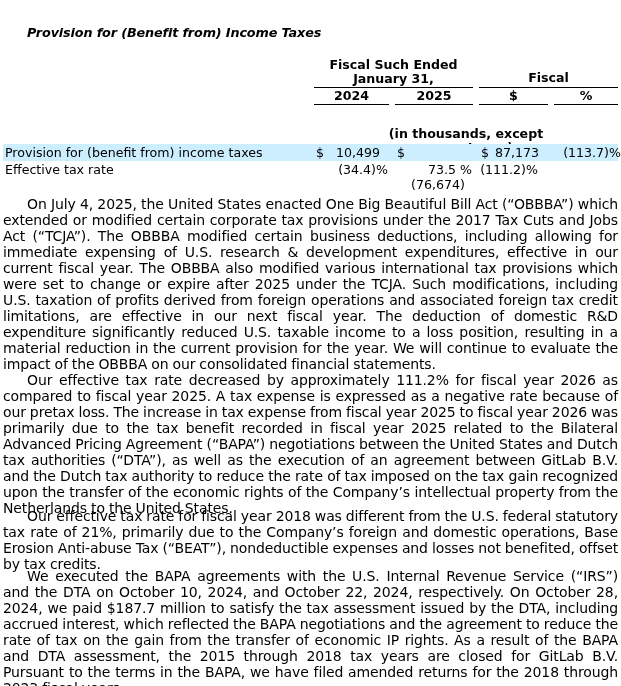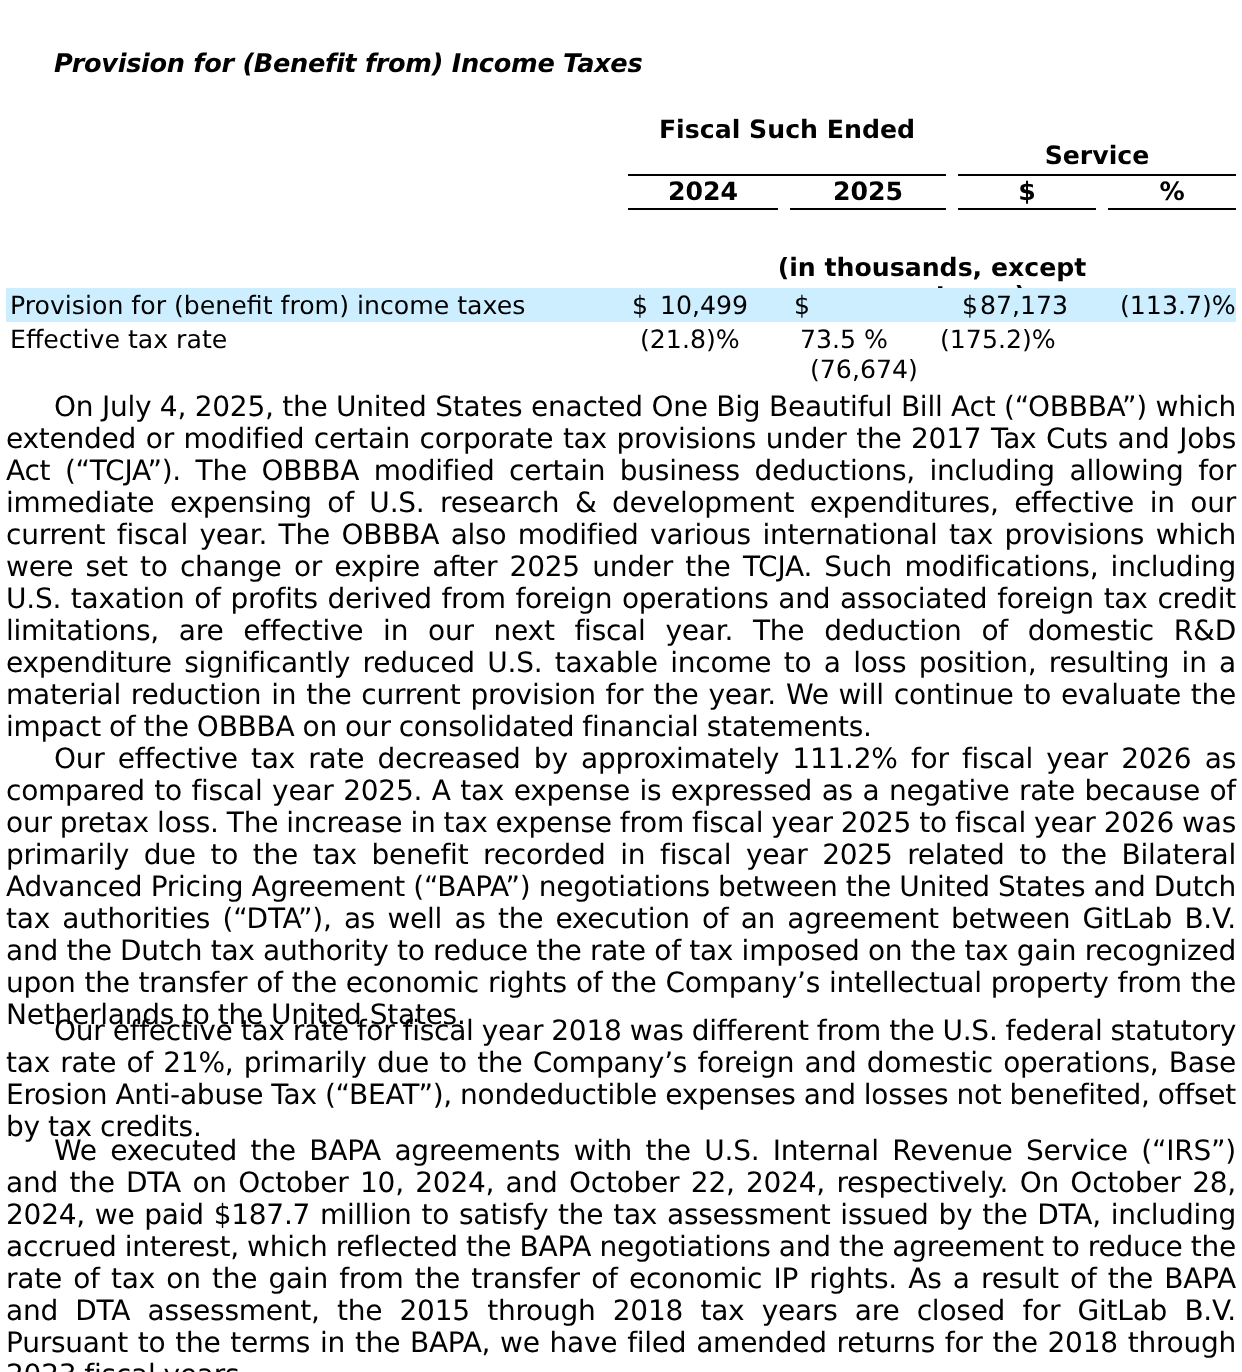--- a/index.html
+++ b/index.html
@@ -11,42 +11,43 @@
     .heading {
       position: absolute; left: 27px; top: 25px;
       font-weight: bold; font-style: italic; font-size: 12.8px;
       letter-spacing: -0.15px;
     }
     
     .hdr { position: absolute; font-weight: bold; font-size: 12.6px; text-align: center; line-height: 14px; }
     .rule { position: absolute; height: 1px; background: #000; }
     .row-bg { position: absolute; left: 3px; width: 615px; height: 17px; background: #cceeff; }
     .cell { position: absolute; font-size: 12.6px; line-height: 17px; white-space: pre; }
-    .r { text-align: left; }
+    .r { text-align: right; }
     .para {
       position: absolute; left: 3px; width: 615px;
       text-align: justify; text-indent: 24px;
       font-size: 14px; line-height: 16px;
       letter-spacing: -0.12px; word-spacing: -0.3px;
       margin: 0;
     }
   </style>
 </head>
 <body>
 
 <div class="heading">Provision for (Benefit from) Income Taxes</div>
 
 <div>
 
   <div class="hdr" style="left:314px; top:58px; width:159px;">
     <div>Fiscal Such Ended</div>
+    <div>January 31,</div>
   </div>
   <div class="rule" style="left:314px; top:87px; width:159px;"></div>
 
-  <div class="hdr" style="left:479px; top:71px; width:139px;">Service</div>
+  <div class="hdr" style="left:479px; top:71px; width:139px;">Fiscal</div>
   <div class="rule" style="left:479px; top:87px; width:139px;"></div>
 
   <div class="hdr" style="left:314px; top:89px; width:75px;">2024</div>
   <div class="hdr" style="left:395px; top:89px; width:78px;">2025</div>
   <div class="hdr" style="left:479px; top:89px; width:69px;">$</div>
   <div class="hdr" style="left:554px; top:89px; width:64px;">%</div>
   <div class="rule" style="left:314px; top:104px; width:75px;"></div>
   <div class="rule" style="left:395px; top:104px; width:78px;"></div>
   <div class="rule" style="left:479px; top:104px; width:69px;"></div>
   <div class="rule" style="left:554px; top:104px; width:64px;"></div>
@@ -60,22 +61,22 @@
     <div class="cell r" style="left:330px; top:144px; width:50px;">10,499</div>
     <div class="cell" style="left:397px; top:144px;">$</div>
     <div class="cell r" style="left:405px; top:144px; width:60px;margin-top:32px;">(76,674)</div>
     <div class="cell" style="left:481px; top:144px;">$</div>
     <div class="cell r" style="left:490px; top:144px; width:49px;">87,173</div>
     <div class="cell r" style="left:560px; top:144px; width:61px;">(113.7)%</div>
   </div>
 
   <div>
     <div class="cell" style="left:5px; top:161px;">Effective tax rate</div>
-    <div class="cell r" style="left:320px; top:161px; width:68px;">(21.8)%</div>
+    <div class="cell r" style="left:320px; top:161px; width:68px;">(34.4)%</div>
     <div class="cell r" style="left:400px; top:161px; width:72px;">73.5 %</div>
-    <div class="cell r" style="left:470px; top:161px; width:68px;">(175.2)%</div>
+    <div class="cell r" style="left:470px; top:161px; width:68px;">(111.2)%</div>
   </div>
 </div>
 
 <p class="para" style="top:196px;">On July 4, 2025, the United States enacted One Big Beautiful Bill Act (“OBBBA”) which extended or modified certain corporate tax provisions under the 2017 Tax Cuts and Jobs Act (“TCJA”). The OBBBA modified certain business deductions, including allowing for immediate expensing of U.S. research &amp; development expenditures, effective in our current fiscal year. The OBBBA also modified various international tax provisions which were set to change or expire after 2025 under the TCJA. Such modifications, including U.S. taxation of profits derived from foreign operations and associated foreign tax credit limitations, are effective in our next fiscal year. The deduction of domestic R&amp;D expenditure significantly reduced U.S. taxable income to a loss position, resulting in a material reduction in the current provision for the year. We will continue to evaluate the impact of the OBBBA on our consolidated financial statements.</p>
 <p class="para" style="top:372px;">Our effective tax rate decreased by approximately 111.2% for fiscal year 2026 as compared to fiscal year 2025. A tax expense is expressed as a negative rate because of our pretax loss. The increase in tax expense from fiscal year 2025 to fiscal year 2026 was primarily due to the tax benefit recorded in fiscal year 2025 related to the Bilateral Advanced Pricing Agreement (“BAPA”) negotiations between the United States and Dutch tax authorities (“DTA”), as well as the execution of an agreement between GitLab B.V. and the Dutch tax authority to reduce the rate of tax imposed on the tax gain recognized upon the transfer of the economic rights of the Company’s intellectual property from the Netherlands to the United States.</p>
 <p class="para" style="top:508px;">Our effective tax rate for fiscal year 2018 was different from the U.S. federal statutory tax rate of 21%, primarily due to the Company’s foreign and domestic operations, Base Erosion Anti-abuse Tax (“BEAT”), nondeductible expenses and losses not benefited, offset by tax credits.</p>
 <p class="para" style="top:568px;">We executed the BAPA agreements with the U.S. Internal Revenue Service (“IRS”) and the DTA on October 10, 2024, and October 22, 2024, respectively. On October 28, 2024, we paid $187.7 million to satisfy the tax assessment issued by the DTA, including accrued interest, which reflected the BAPA negotiations and the agreement to reduce the rate of tax on the gain from the transfer of economic IP rights. As a result of the BAPA and DTA assessment, the 2015 through 2018 tax years are closed for GitLab B.V. Pursuant to the terms in the BAPA, we have filed amended returns for the 2018 through 2023 fiscal years.</p>
 
 </body></html>

